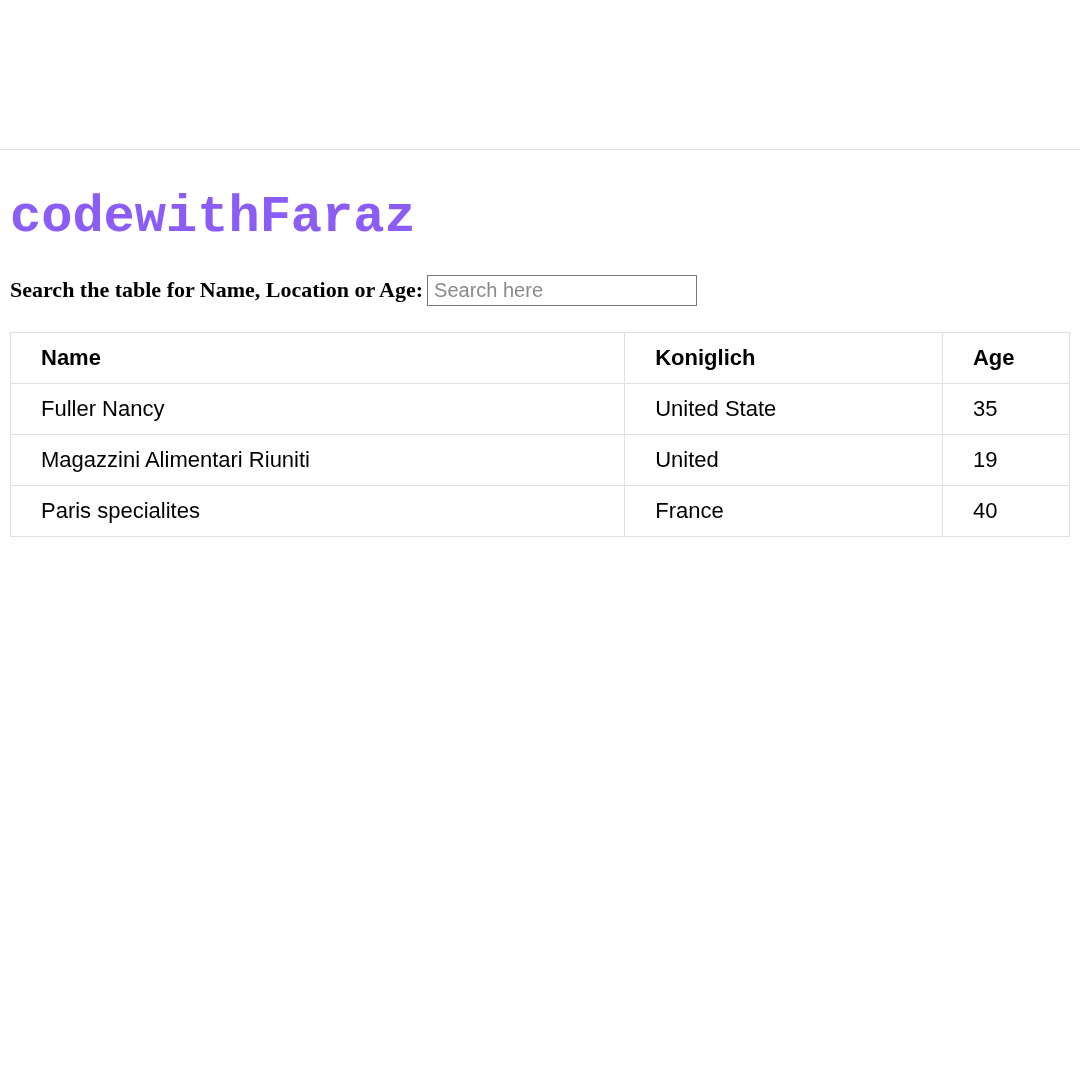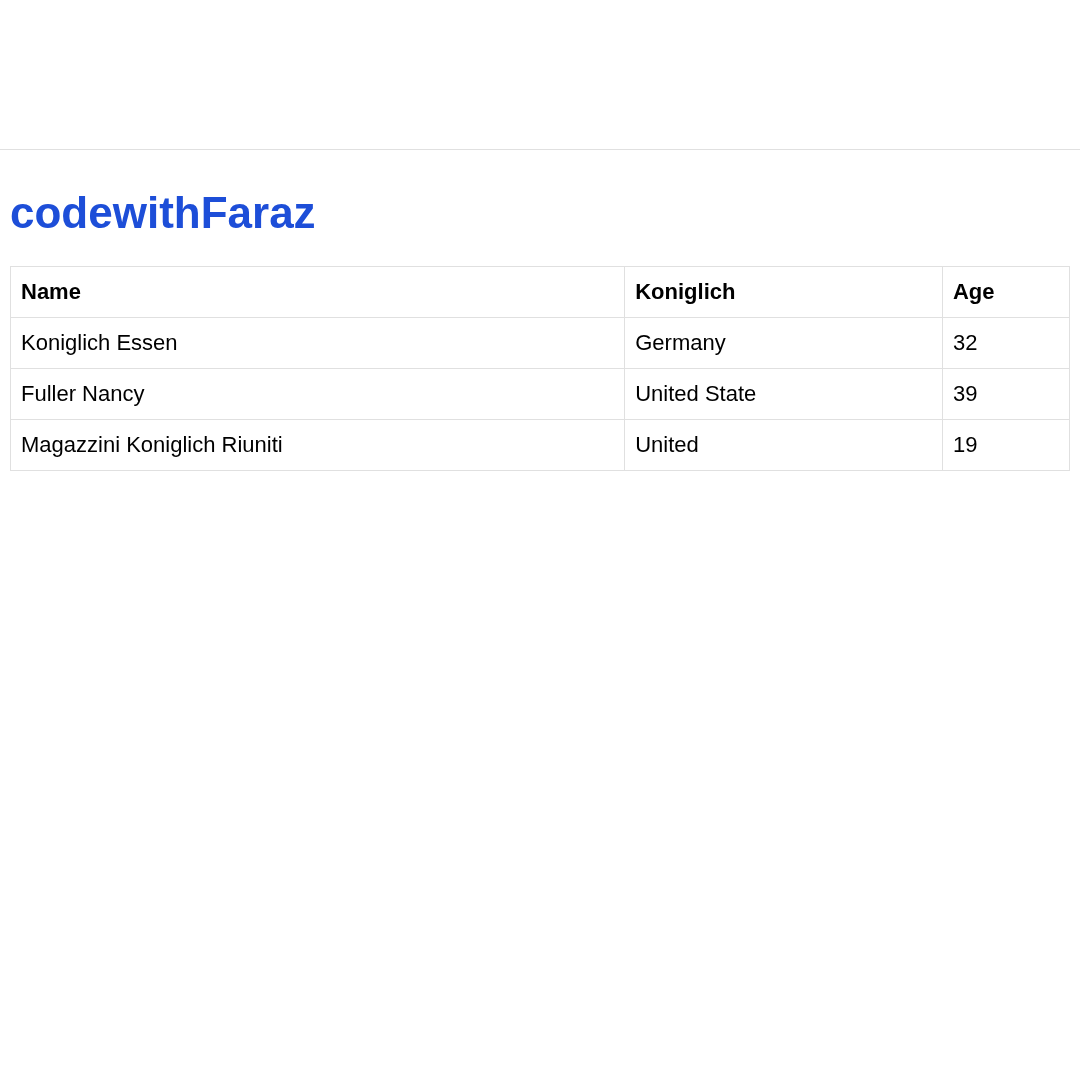--- a/index.html
+++ b/index.html
@@ -13,24 +13,24 @@
       width: 1080px;
     }
     .top-space {
       height: 150px;
       border-bottom: 1px solid #e0e0e0;
     }
     .content {
       padding: 10px 10px 10px 10px;
     }
     .page-title {
-      color: #1d4ed8;
-      font-size: 44px;
+      color: #8b5cf6;
+      font-size: 52px;
       font-weight: bold;
-      font-family: Liberation Sans, sans-serif;
+      font-family: Liberation Mono, monospace;
       margin: 28px 0 28px 0;
     }
     .search-row {
       margin-bottom: 26px;
       font-family: "Times New Roman", Times, serif;
     }
     .search-label {
       font-size: 22px;
       font-weight: bold;
       color: #000000;
@@ -48,62 +48,66 @@
       color: #8a8a8a;
     }
     table.data-table {
       width: 100%;
       border-collapse: collapse;
       font-size: 22px;
     }
     table.data-table th,
     table.data-table td {
       text-align: left;
-      padding: 12px 10px;
+      padding: 12px 30px;
       border: 1px solid #e0e0e0;
       color: #000000;
       font-weight: normal;
     }
     table.data-table th {
       font-weight: bold;
     }
     .col-name { width: 58%; }
     .col-location { width: 30%; }
     .col-age { width: 12%; }
   </style>
 </head>
 <body>
 
 <div class="top-space"></div>
 
 <div class="content">
 
   <h1 class="page-title">codewithFaraz</h1>
 
+  <div class="search-row">
+    <span class="search-label">Search the table for Name, Location or Age:</span>
+    <input class="search-input" type="text" placeholder="Search here" style="">
+  </div>
 
   <table class="data-table">
     <thead>
       <tr>
         <th class="col-name">Name</th>
         <th class="col-location">Koniglich</th>
         <th class="col-age">Age</th>
       </tr>
     </thead>
     <tbody>
       <tr>
-        <td>Koniglich Essen</td>
-        <td>Germany</td>
-        <td>32</td>
+        <td>Fuller Nancy</td>
+        <td>United State</td>
+        <td>35</td>
       </tr>
       <tr>
-        <td>Fuller Nancy</td>
-        <td>United State</td>
-        <td>39</td>
+        <td>Magazzini Alimentari Riuniti</td>
+        <td>United</td>
+        <td>19</td>
       </tr>
       <tr>
-        <td>Magazzini Koniglich Riuniti</td>
-        <td>United</td>
-        <td>19</td>
+        <td>Paris specialites</td>
+        <td>France</td>
+        <td>40</td>
       </tr>
     </tbody>
   </table>
 
 </div>
 
 </body></html>

